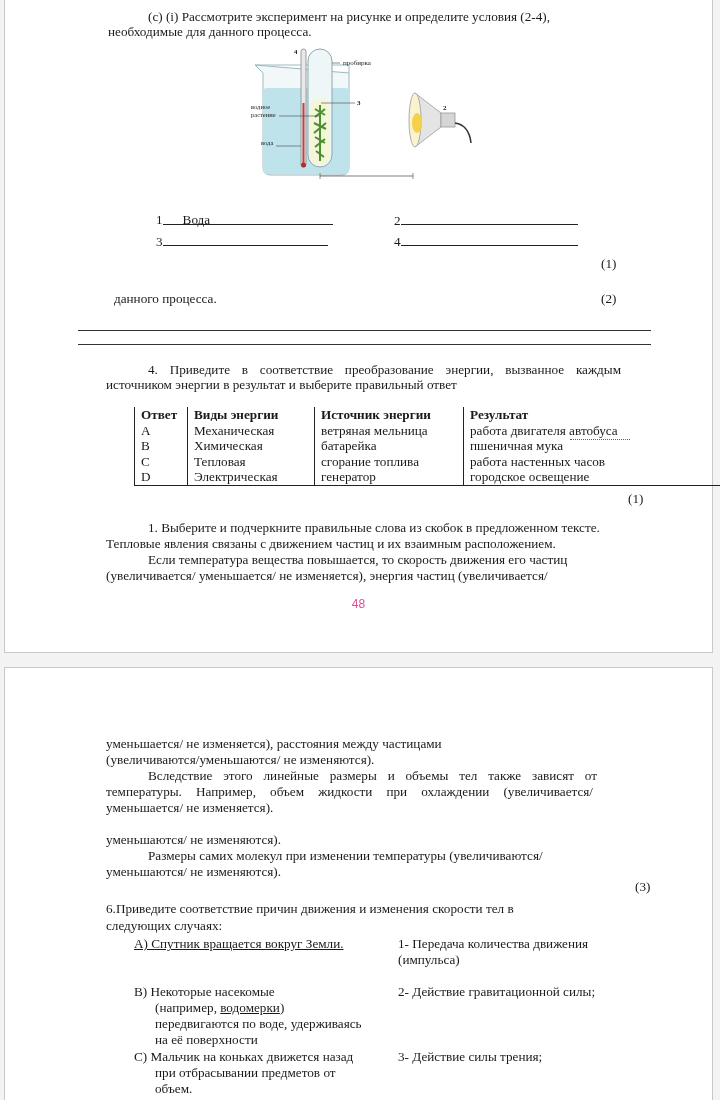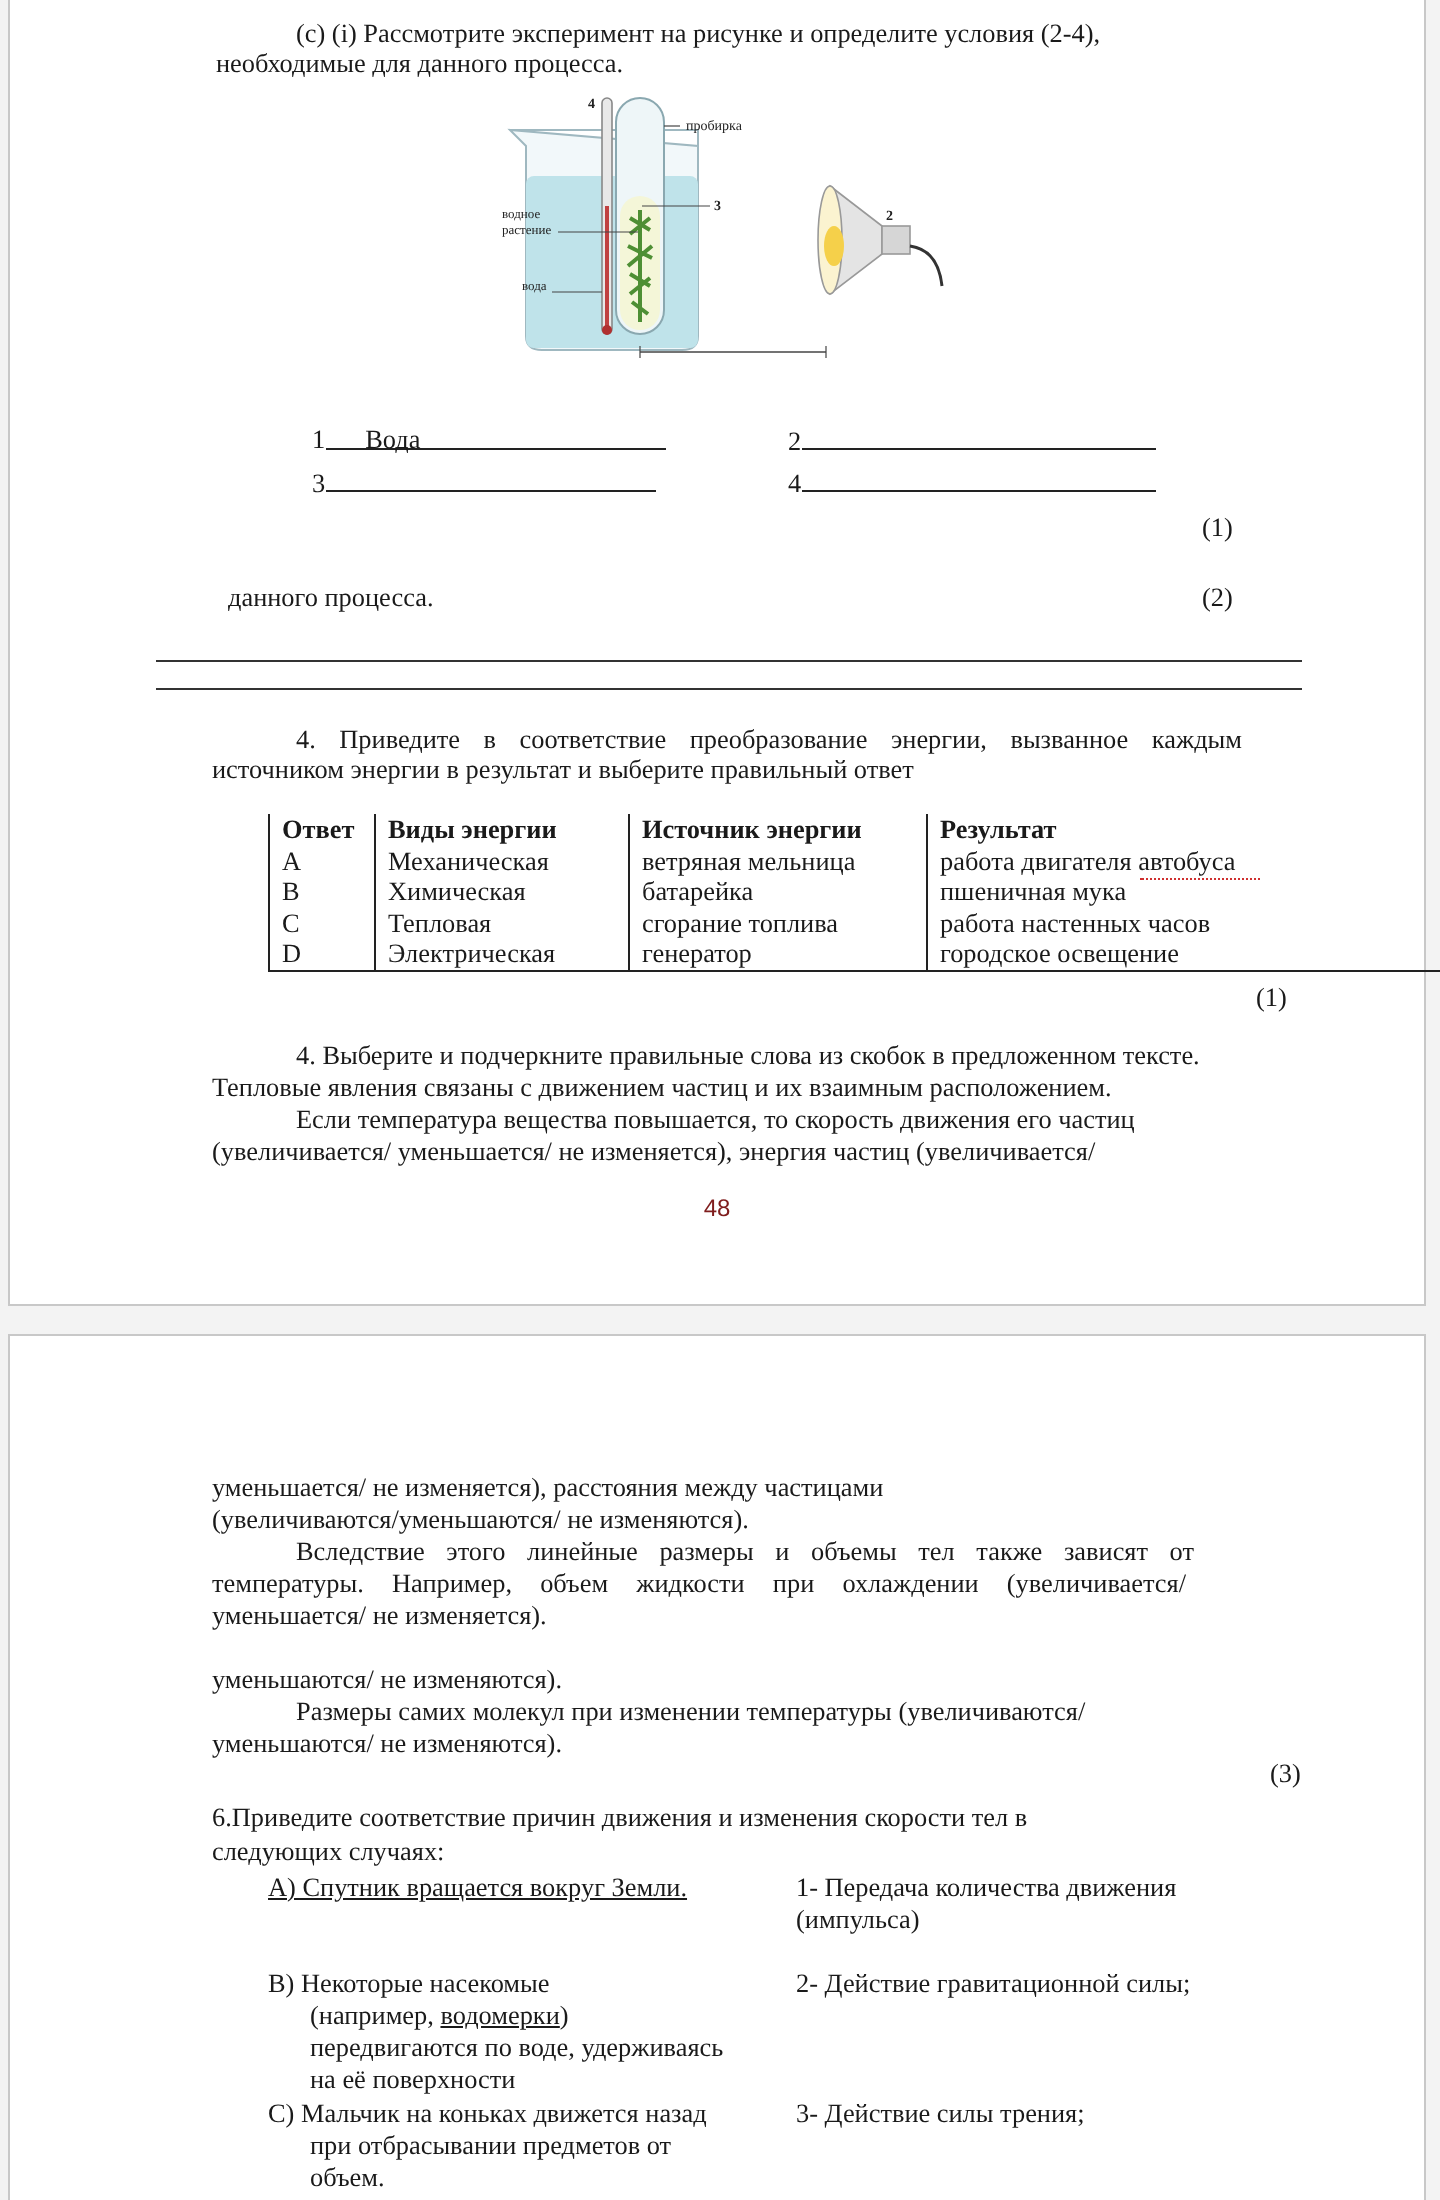--- a/index.html
+++ b/index.html
@@ -36,21 +36,21 @@
       border-left: 1.5px solid #222;
     }
     .etable th { font-weight: bold; }
     .etable tr td:last-child, .etable tr th:last-child { border-right: 1.5px solid #222; }
     .etable tr:last-child td { border-bottom: 1.5px solid #222; }
     .etable .c0 { width: 46px; }
     .etable .c1 { width: 120px; }
     .etable .c2 { width: 142px; }
 
     .pagenum { position: absolute; left: 0; width: 100%; top: 598px; text-align: center;
-      font-family: "Liberation Sans", "DejaVu Sans", sans-serif; font-size: 12px; color: #7f1d1d; }
+      font-family: "Liberation Sans", "DejaVu Sans", sans-serif; font-size: 12px; color: #ec4899; }
 
     .u { text-decoration: underline; }
   </style>
 </head>
 <body>
 
 <div class="page" id="page1">
 
   <div class="t" style="left:143px;top:10px;">(c) (i) Рассмотрите эксперимент на рисунке и определите условия (2-4),</div>
   <div class="t" style="left:103px;top:25px;">необходимые для данного процесса.</div>
@@ -160,21 +160,21 @@
       <td>генератор</td>
       <td>городское освещение</td>
     </tr>
   </tbody>
     </table>
 
   <div style="position:absolute;left:565px;top:437px;width:60px;height:3px;border-bottom:1.5px dotted #d03030;"></div>
 
   <div class="t" style="left:623px;top:492px;">(1)</div>
 
-  <div class="t" style="left:143px;top:521px;">4. Выберите и подчеркните правильные слова из скобок в предложенном тексте.</div>
+  <div class="t" style="left:143px;top:521px;">1. Выберите и подчеркните правильные слова из скобок в предложенном тексте.</div>
   <div class="t" style="left:101px;top:537px;">Тепловые явления связаны с движением частиц и их взаимным расположением.</div>
   <div class="t" style="left:143px;top:553px;">Если температура вещества повышается, то скорость движения его частиц</div>
   <div class="t" style="left:101px;top:569px;">(увеличивается/ уменьшается/ не изменяется), энергия частиц (увеличивается/</div>
 
   <div class="pagenum">48</div>
 </div>
 
 <div class="page" id="page2">
 
   <div class="t" style="left:101px;top:68px;">уменьшается/ не изменяется),  расстояния между частицами</div>

